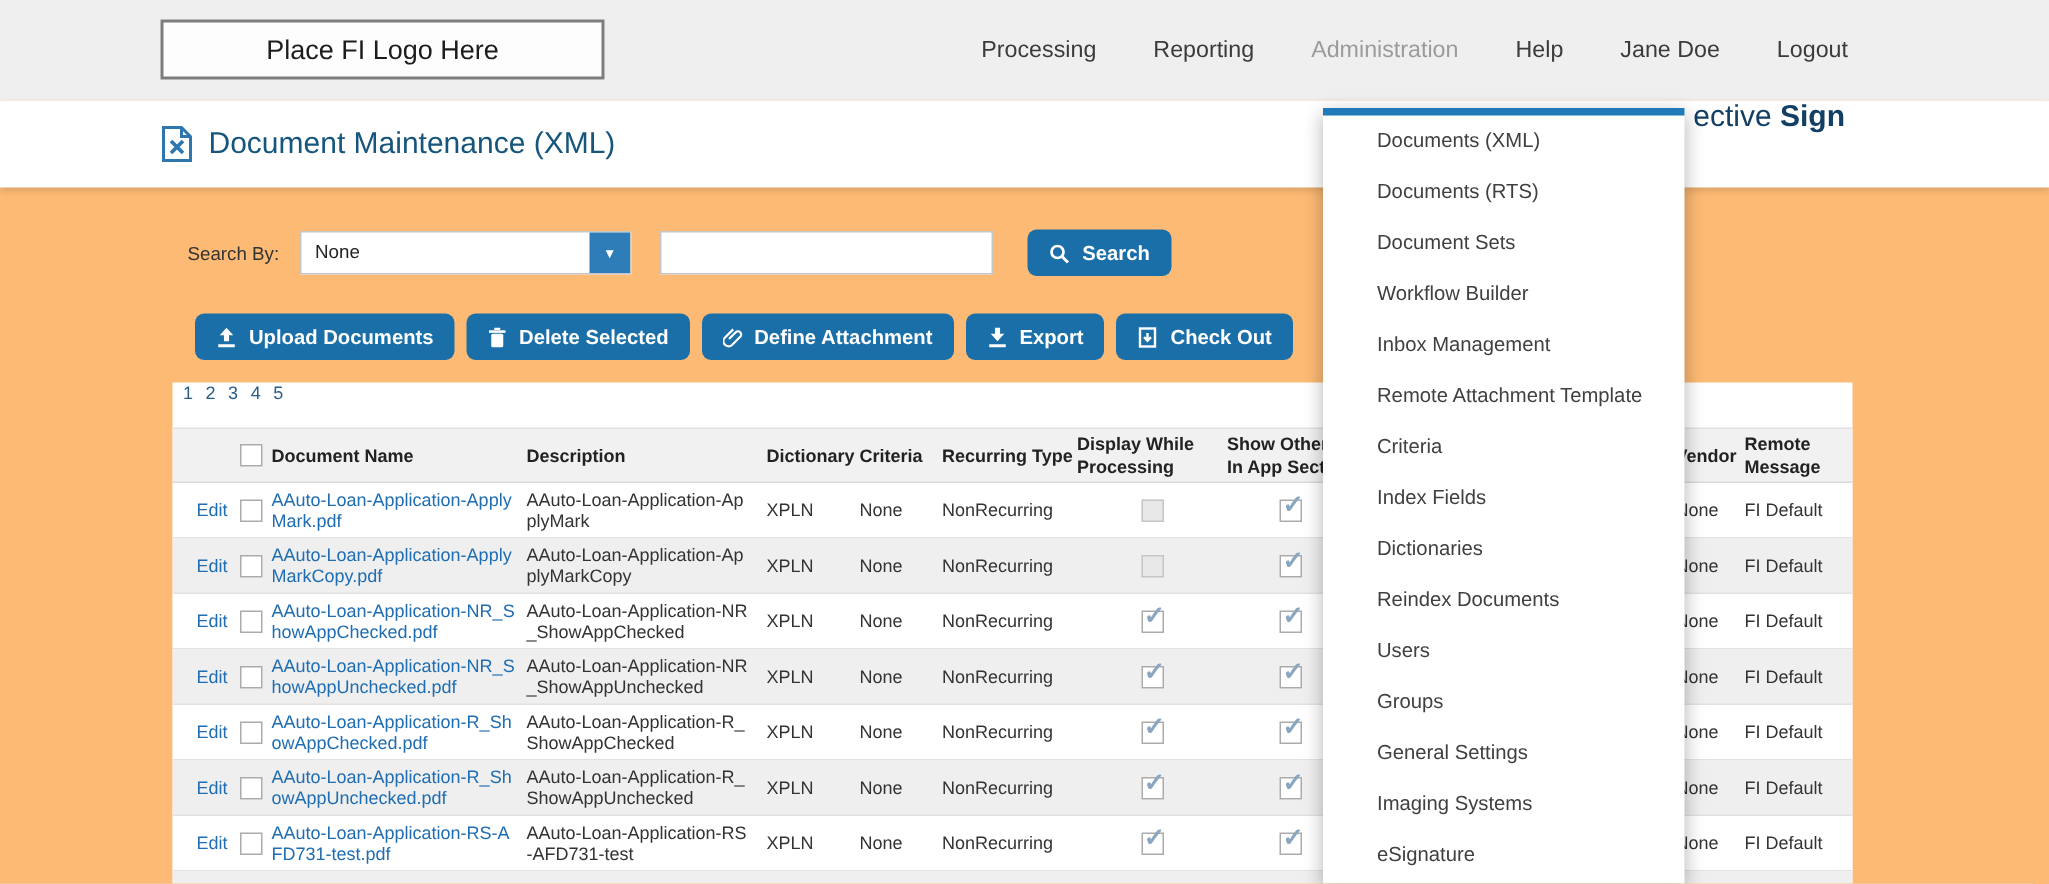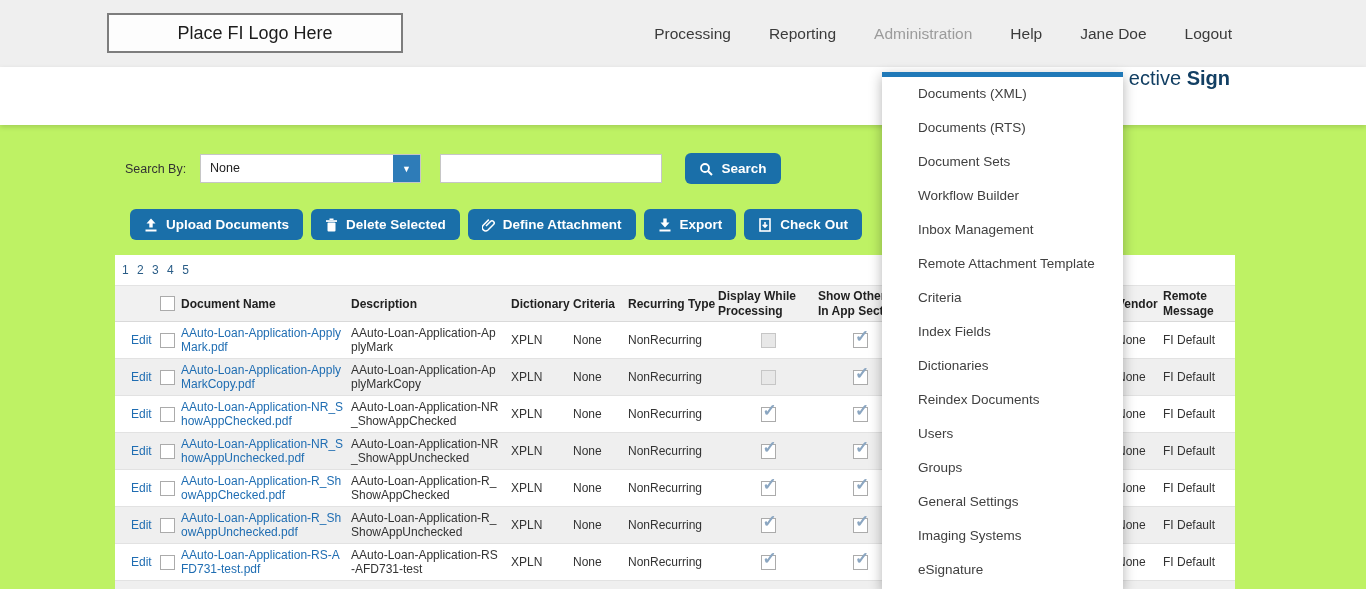--- a/index.html
+++ b/index.html
@@ -1,17 +1,17 @@
 <!DOCTYPE html>
 <html><head>
 <meta charset="utf-8">
 <style>
   * { margin:0; padding:0; box-sizing:border-box; }
   body { font-family:"Liberation Sans", sans-serif; background:#e9e9e9; }
-  #stage { position:relative; width:1366px; height:589px; overflow:hidden; background:#bef264; }
+  #stage { position:relative; width:1366px; height:589px; overflow:hidden; background:#fdba74; }
 
   
   .topbar { position:absolute; left:0; top:0; width:100%; height:67px; background:#efefef; }
   .logo-box { position:absolute; left:107px; top:13px; width:296px; height:40px; background:#fdfdfd;
               border:2px solid #7d7d7d; display:flex; align-items:center; justify-content:center;
               font-size:18px; color:#1c1c1c; }
   .nav { position:absolute; right:0; top:0; height:67px; display:flex; align-items:center;
          padding-right:134px; gap:38px; font-size:15.5px; color:#3b3b3b; }
   .nav-item { cursor:pointer; white-space:nowrap; }
   .nav-item.active { color:#9b9b9b; }
@@ -44,21 +44,21 @@
          padding:0 14px; font-size:13.5px; font-weight:bold; border:none; border-radius:6px; cursor:pointer;
          font-family:"Liberation Sans",sans-serif; white-space:nowrap; }
   .search-btn { position:absolute; left:685px; top:153px; width:96px; z-index:2; justify-content:center; padding:0 10px; }
 
   
   .toolbar { position:absolute; left:130px; top:209px; display:flex; gap:8px; z-index:2; }
 
   
   .panel { position:absolute; left:115px; top:255px; width:1120px; height:334px; background:#fff;
            overflow:hidden; z-index:1; }
-  .pagination { height:30px; padding:8px 0 0 7px; font-size:12px; color:#2a5d87; }
+  .pagination { height:30px; padding:0 0 0 7px; font-size:12px; color:#2a5d87; }
   .pagination span { margin-right:5px; cursor:pointer; }
 
   .grid { display:grid; grid-template-columns:38px 28px 170px 160px 62px 55px 90px 100px 85px 207px 48px 77px;
           align-items:center; }
   .thead { height:37px; background:#f1f1f1; border-top:1px solid #e3e3e3; border-bottom:1px solid #d9d9d9;
            font-size:12px; font-weight:bold; color:#222; }
   .hdr2 { line-height:1.25; }
   .trow { height:37px; border-bottom:1px solid #e2e2e2; background:#fff; font-size:12px; color:#333; }
   .tbody .trow:nth-of-type(even) { background:#efefef; }
 
@@ -92,20 +92,30 @@
       <span class="nav-item">Processing</span>
       <span class="nav-item">Reporting</span>
       <span class="nav-item active">Administration</span>
       <span class="nav-item">Help</span>
       <span class="nav-item">Jane Doe</span>
       <span class="nav-item">Logout</span>
     </div>
   </div>
 
   <div class="header-band">
+    <div class="title-wrap">
+      <span class="icon">
+        <svg width="22" height="24" viewBox="0 0 22 24">
+          <path d="M2 1 h12 l6 6 v16 h-18 z" fill="#fff" stroke="#2e77ae" stroke-width="2"></path>
+          <path d="M14 1 v6 h6" fill="none" stroke="#2e77ae" stroke-width="2"></path>
+          <path d="M7 10 l8 8 M15 10 l-8 8" stroke="#2e77ae" stroke-width="2.5"></path>
+        </svg>
+      </span>
+      <span class="page-title">Document Maintenance (XML)</span>
+    </div>
     <div class="brand">
       <span>ective</span>
       <span>&nbsp;</span>
       <span class="bold">Sign</span>
     </div>
   </div>
 
   <span class="search-label">Search By:</span>
   <div class="select-box">
     <div class="select-value">None</div>

